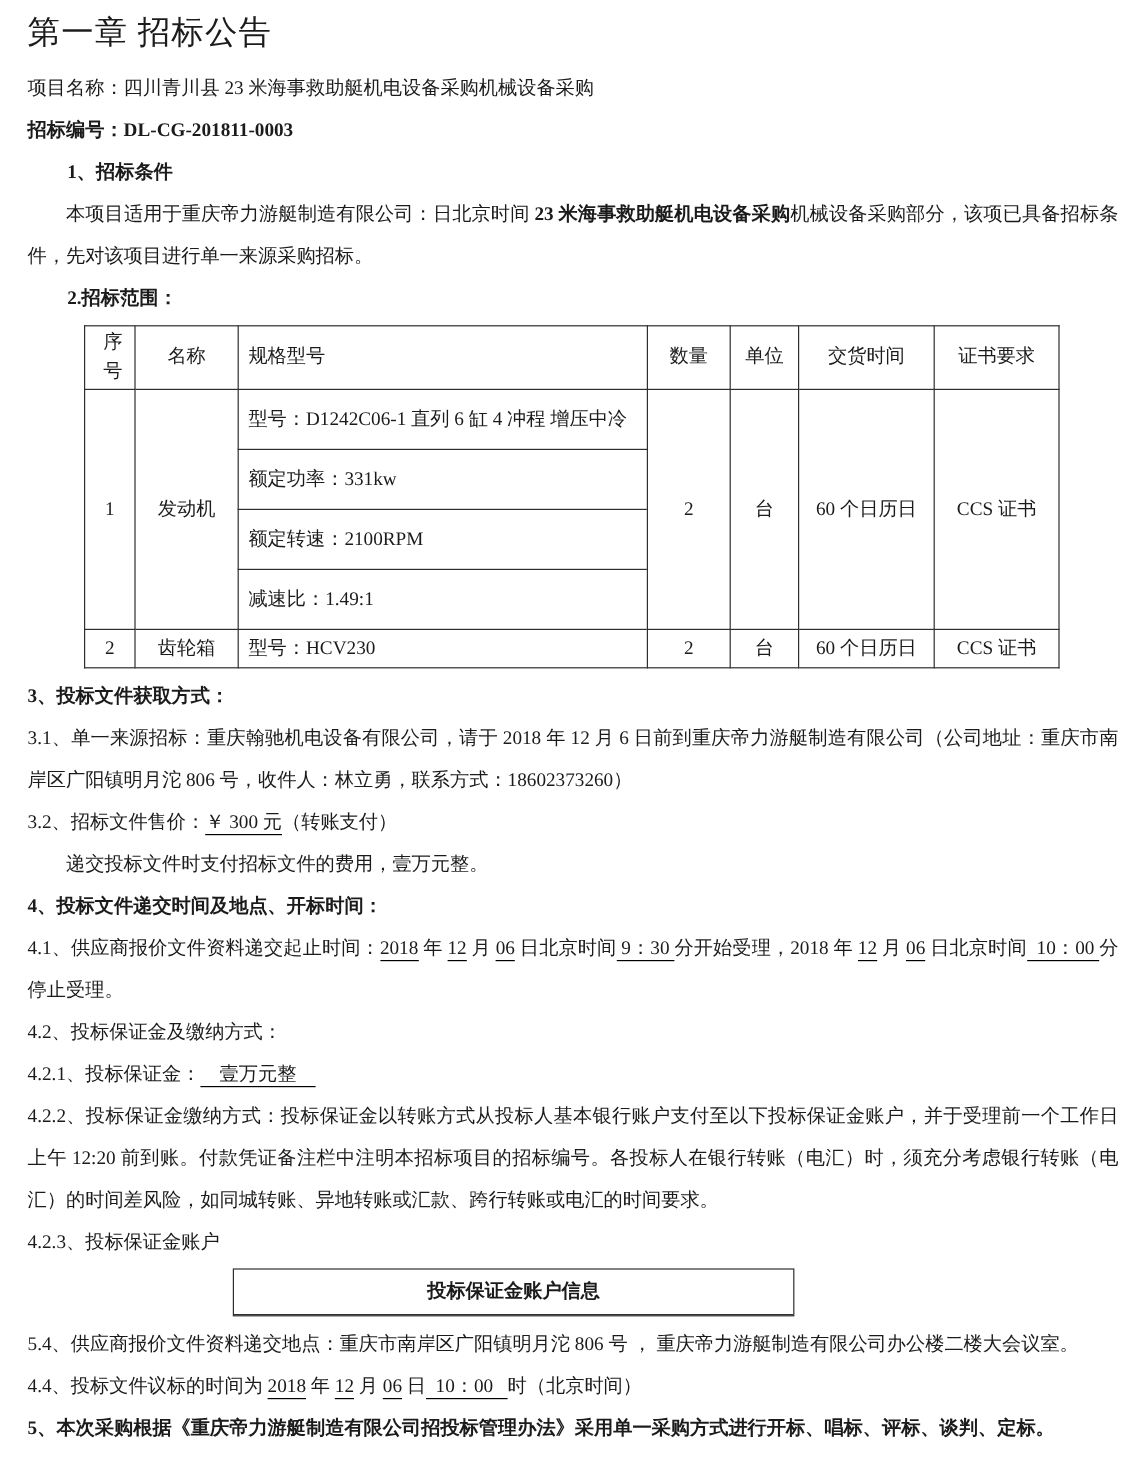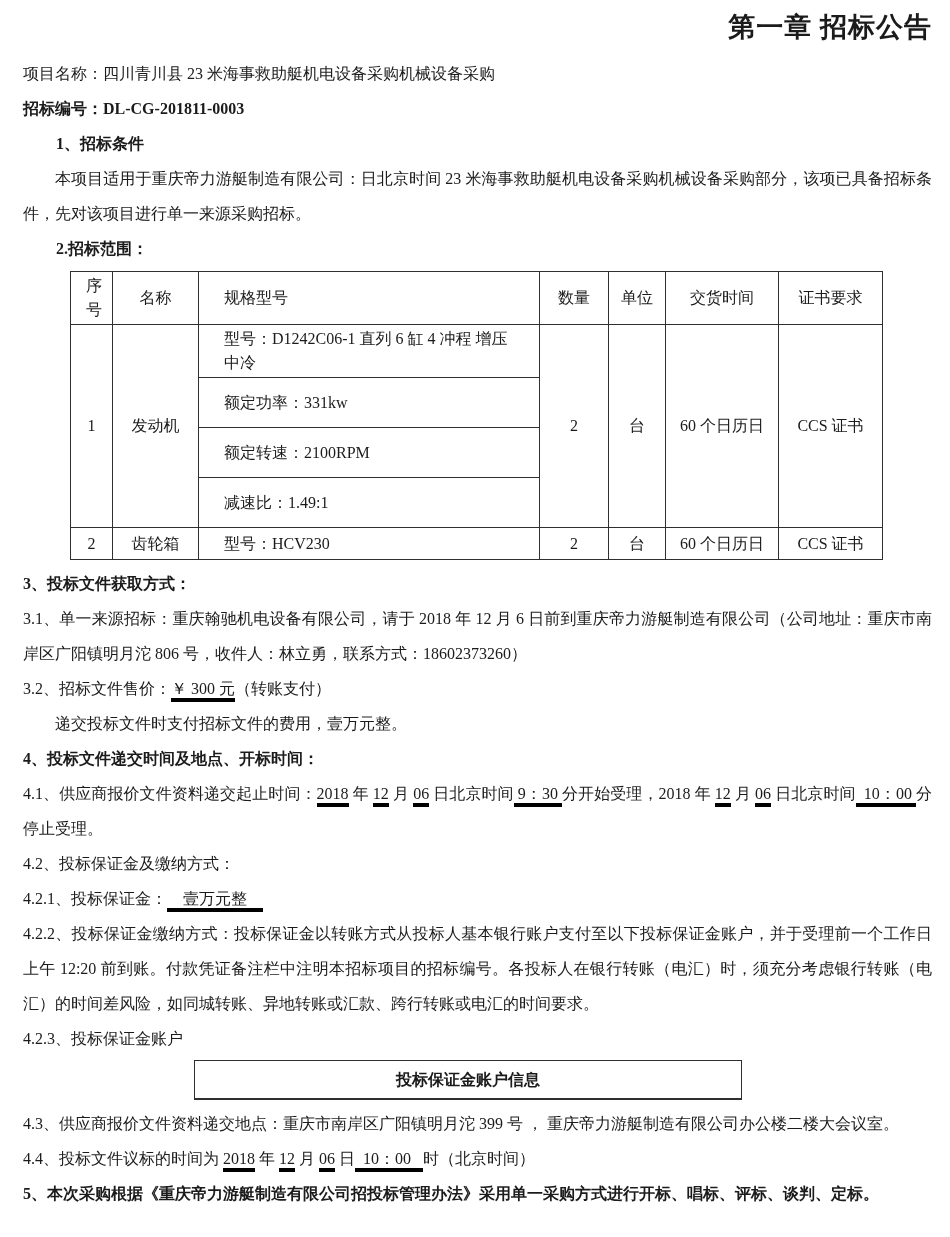--- a/index.html
+++ b/index.html
@@ -7,69 +7,69 @@
   body {
     width: 950px; height: 1237px;
     padding: 6px 18px 0 23px;
     overflow: hidden;
     color: #1b1b1b;
     font-family: "Liberation Serif", "DejaVu Serif", serif;
     font-size: 16px; line-height: 35px;
   }
   p { margin: 0; text-align: justify; }
   .title {
-    font-size: 27px; font-weight: bold; text-align: right;
+    font-size: 27px; font-weight: normal; text-align: left;
     line-height: 42px; margin: 0 0 8px 0; letter-spacing: 1px;
   }
   .b { font-weight: bold; }
   .sec-ind { margin-left: 33px; }      
   .first-ind { text-indent: 2em; }     
-  .useg { border-bottom: 4px solid #000000; padding-bottom: 1px; }
+  .useg { border-bottom: 1px solid #000000; padding-bottom: 1px; }
 
   
   table.spec {
     border-collapse: collapse; table-layout: fixed;
     width: 812px; margin: 5px 0 6px 47px;
   }
   table.spec th, table.spec td {
     border: 1.5px solid #2f2f2f;
     font-weight: normal; font-size: 16px;
     line-height: 24px; padding: 2px 6px;
     text-align: center; vertical-align: middle;
     overflow: hidden;
   }
   table.spec th { height: 50px; }
   table.spec th.no-col { word-break: break-all; padding: 2px 10px; text-align: right; }
-  table.spec th.spec-col, table.spec td.spec-cell { text-align: left; padding: 2px 25px; margin-left: 24px; }
+  table.spec th.spec-col, table.spec td.spec-cell { text-align: left; padding: 2px 8px; margin-left: 24px; }
   table.spec td.spec-cell { height: 50px; }
   table.spec tr.r2 td { height: 32px; }
 
   
   .deposit {
-    width: 548px; margin: 4px 0 6px 171px;
+    width: 468px; margin: 4px 0 6px 171px;
     border: 1.5px solid #2f2f2f;
   }
   .deposit-hdr {
     border-bottom: 1.5px solid #2f2f2f;
     font-weight: bold; text-align: center;
     line-height: 37px; height: 38px;
   }
   .deposit-item { padding-left: 16px; line-height: 37px; }
   .deposit-body { padding: 2px 0 6px 0; }
 </style>
 </head>
 <body>
 
 <p class="title">第一章  招标公告</p>
 
 <p>项目名称：四川青川县 23 米海事救助艇机电设备采购机械设备采购</p>
 <p class="b">招标编号：DL-CG-201811-0003</p>
 
 <p class="b sec-ind">1、招标条件</p>
-<p class="first-ind"><span>本项目适用于重庆帝力游艇制造有限公司：日北京时间 </span><span style="font-weight: normal;">23 米海事救助艇机电设备采购</span><span>机械设备采购部分，该项已具备招标条件，先对该项目进行单一来源采购招标。</span></p>
+<p class="first-ind"><span>本项目适用于重庆帝力游艇制造有限公司：日北京时间 </span><span style="font-weight: bold;">23 米海事救助艇机电设备采购</span><span>机械设备采购部分，该项已具备招标条件，先对该项目进行单一来源采购招标。</span></p>
 <p class="b sec-ind">2.招标范围：</p>
 
 <table class="spec">
   <colgroup>
     <col style="width:42px">
       <col style="width:86px">
       <col style="width:341px">
     <col style="width:69px">
       <col style="width:57px">
       <col style="width:113px">
@@ -124,15 +124,15 @@
 <p><span>4.1、供应商报价文件资料递交起止时间：</span><span class="useg">2018</span><span> 年 </span><span class="useg">12</span><span> 月 </span><span class="useg">06</span><span> 日北京时间</span><span class="useg">&nbsp;9：30&nbsp;</span><span>分开始受理，2018 年 </span><span class="useg">12</span><span> 月 </span><span class="useg">06</span><span> 日北京时间</span><span class="useg">&nbsp;&nbsp;10：00&nbsp;</span><span>分停止受理。</span></p>
 <p>4.2、投标保证金及缴纳方式：</p>
 <p><span>4.2.1、投标保证金：</span><span class="useg">&nbsp;&nbsp;&nbsp;&nbsp;壹万元整&nbsp;&nbsp;&nbsp;&nbsp;</span></p>
 <p>4.2.2、投标保证金缴纳方式：投标保证金以转账方式从投标人基本银行账户支付至以下投标保证金账户，并于受理前一个工作日上午 12:20 前到账。付款凭证备注栏中注明本招标项目的招标编号。各投标人在银行转账（电汇）时，须充分考虑银行转账（电汇）的时间差风险，如同城转账、异地转账或汇款、跨行转账或电汇的时间要求。</p>
 <p>4.2.3、投标保证金账户</p>
 
 <div class="deposit">
   <div class="deposit-hdr">投标保证金账户信息</div>
 </div>
 
-<p>4.3、供应商报价文件资料递交地点：重庆市南岸区广阳镇明月沱 399 号 ， 重庆帝力游艇制造有限公司办公楼二楼大会议室。</p>
+<p>5.4、供应商报价文件资料递交地点：重庆市南岸区广阳镇明月沱 806 号 ， 重庆帝力游艇制造有限公司办公楼二楼大会议室。</p>
 <p><span>4.4、投标文件议标的时间为 </span><span class="useg">2018</span><span> 年 </span><span class="useg">12</span><span> 月 </span><span class="useg">06</span><span> 日</span><span class="useg">&nbsp;&nbsp;10：00&nbsp;&nbsp;&nbsp;</span><span>时（北京时间）</span></p>
 <p class="b">5、本次采购根据《重庆帝力游艇制造有限公司招投标管理办法》采用单一采购方式进行开标、唱标、评标、谈判、定标。</p>
 
 </body></html>

